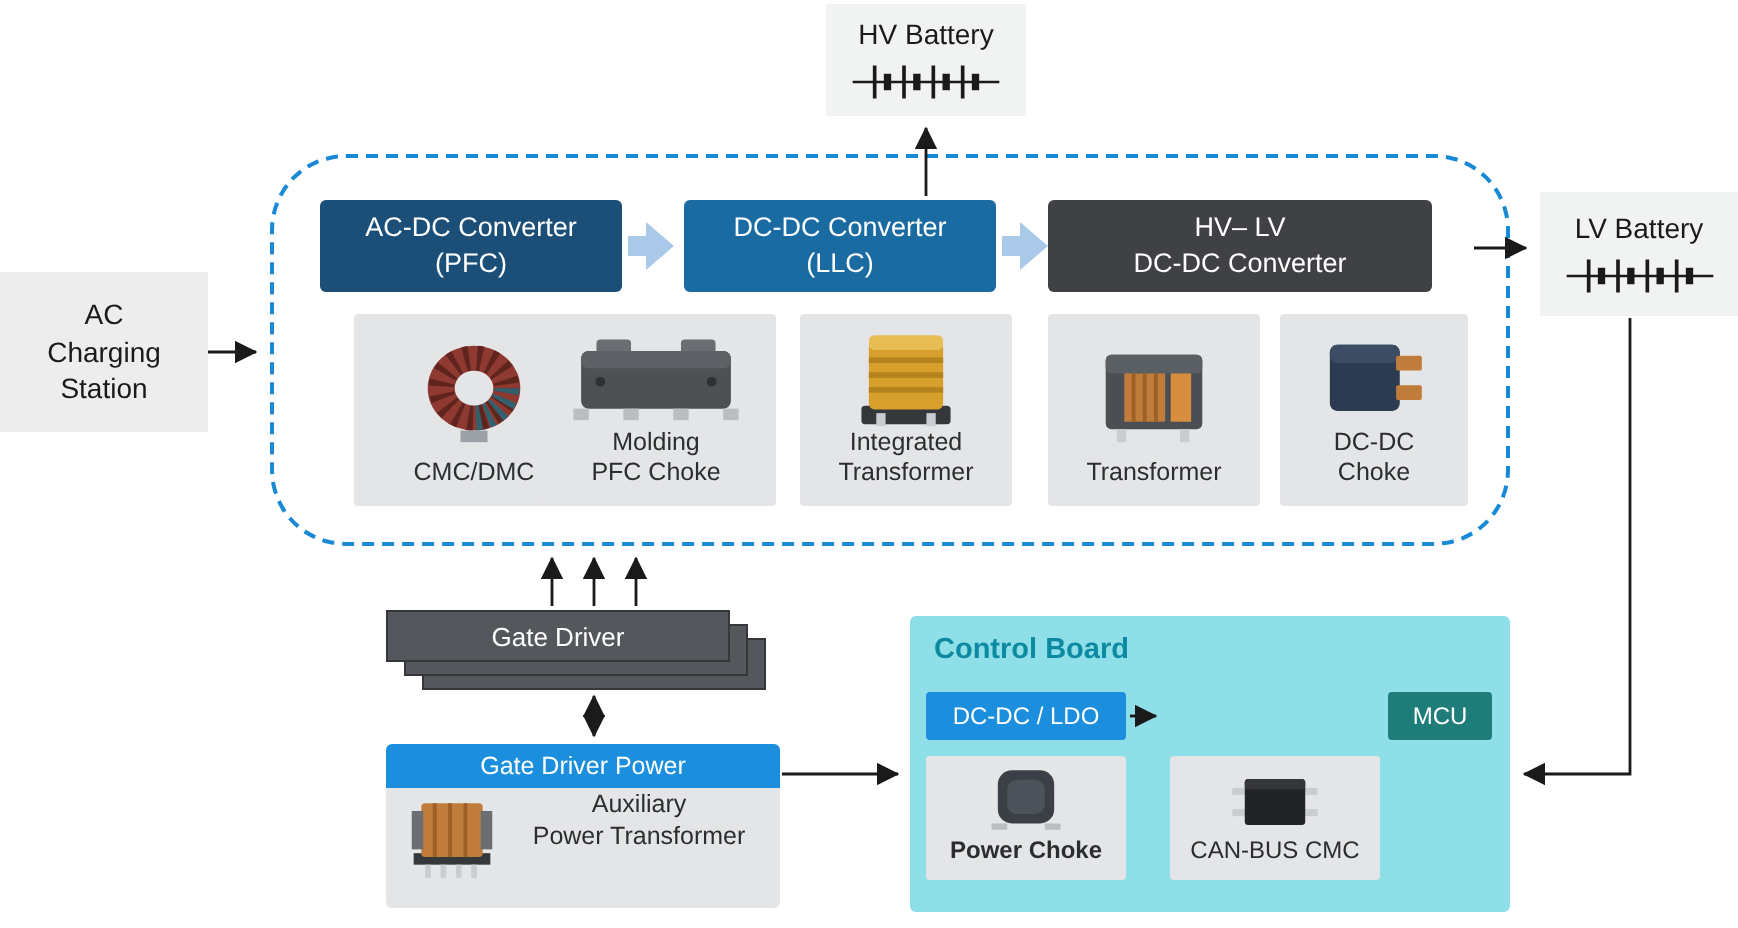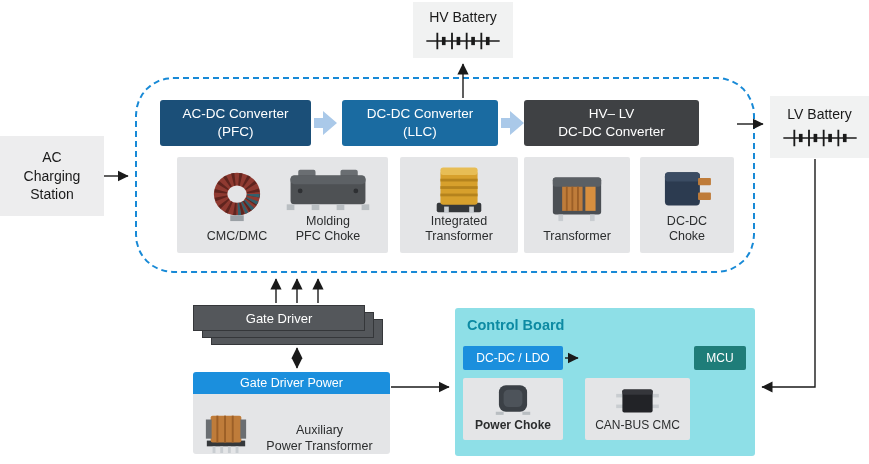--- a/index.html
+++ b/index.html
@@ -19,41 +19,41 @@
   .ac-station { left:0; top:136px; width:104px; height:80px; background:var(--station-bg,#ededee); }
   .station-label { font-size:14px; line-height:1.35; text-align:center; white-space:pre-line; }
 
   .dashed { position:absolute; left:135px; top:77px; width:620px; height:196px;
     border:2px dashed var(--dashed-border,#1789d6); border-radius:38px; }
 
   .conv { position:absolute; top:100px; height:46px; display:flex; align-items:center; justify-content:center;
     text-align:center; color:#fff; font-size:13.5px; line-height:1.3; white-space:pre-line; border-radius:3px; z-index:2; }
   .conv-pfc { left:160px; width:151px; background:var(--pfc-navy,#1b4f78); }
   .conv-llc { left:342px; width:156px; background:var(--llc-blue,#1a6ba1); }
-  .conv-hvlv { left:524px; width:175px; background:var(--converter-dark,#3f4144); }
+  .conv-hvlv { left:524px; width:192px; background:var(--converter-dark,#3f4144); }
 
   .card { position:absolute; top:157px; height:96px; background:var(--card-bg,#e4e5e7); border-radius:2px;
     display:flex; flex-direction:column; justify-content:flex-end; z-index:2; }
   .c1 { left:177px; width:120px; }
   .c2 { left:268px; width:120px; }
-  .c3 { left:400px; width:118px; }
+  .c3 { left:400px; width:106px; }
   .c4 { left:524px; width:106px; }
   .c5 { left:640px; width:94px; }
   .card-img { flex:1; display:flex; align-items:center; justify-content:center; padding-top:5px; }
   .card-label { font-size:12.5px; color:#2b2d2e; text-align:center; line-height:1.25; padding-bottom:8px; white-space:pre-line; }
 
   .gd-layer { position:absolute; width:172px; height:26px; background:var(--gate-driver-gray,#54575b);
     border:1px solid #35373a; display:flex; align-items:center; justify-content:center; }
   .gd3 { left:211px; top:319px; } .gd2 { left:202px; top:312px; } .gd1 { left:193px; top:305px; z-index:3; }
   .gd-label { color:#fff; font-size:13px; }
 
   .gdp-header { position:absolute; left:193px; top:372px; width:197px; height:22px; background:var(--accent-blue,#1b8fdd);
     color:#fff; font-size:12.5px; display:flex; align-items:center; justify-content:center; border-radius:3px 3px 0 0; }
   .gdp-body { position:absolute; left:193px; top:394px; width:197px; height:60px; background:var(--card-bg,#e4e5e7);
-    display:flex; align-items:flex-end; border-radius:0 0 3px 3px; }
+    display:flex; align-items:flex-start; border-radius:0 0 3px 3px; }
   .gdp-img { margin-left:10px; display:flex; align-items:center; }
   .gdp-label { flex:1; text-align:center; font-size:12.5px; line-height:1.3; white-space:pre-line; color:#2b2d2e; }
 
   .control-board { position:absolute; left:455px; top:308px; width:300px; height:148px; background:var(--cb-bg,#8edfe7); border-radius:3px; }
   .cb-title { position:absolute; left:12px; top:9px; font-size:14.5px; font-weight:600; color:var(--cb-title,#0d8aa3); }
   .chip { position:absolute; top:38px; height:24px; background:var(--accent-blue,#1b8fdd); color:#fff; font-size:12px;
     display:flex; align-items:center; justify-content:center; border-radius:2px; }
   .chip-ldo { left:8px; width:100px; }
   .chip-cantrx { left:130px; width:100px; }
   .chip-mcu { left:239px; width:52px; background:var(--mcu-teal,#1f7d79); }

